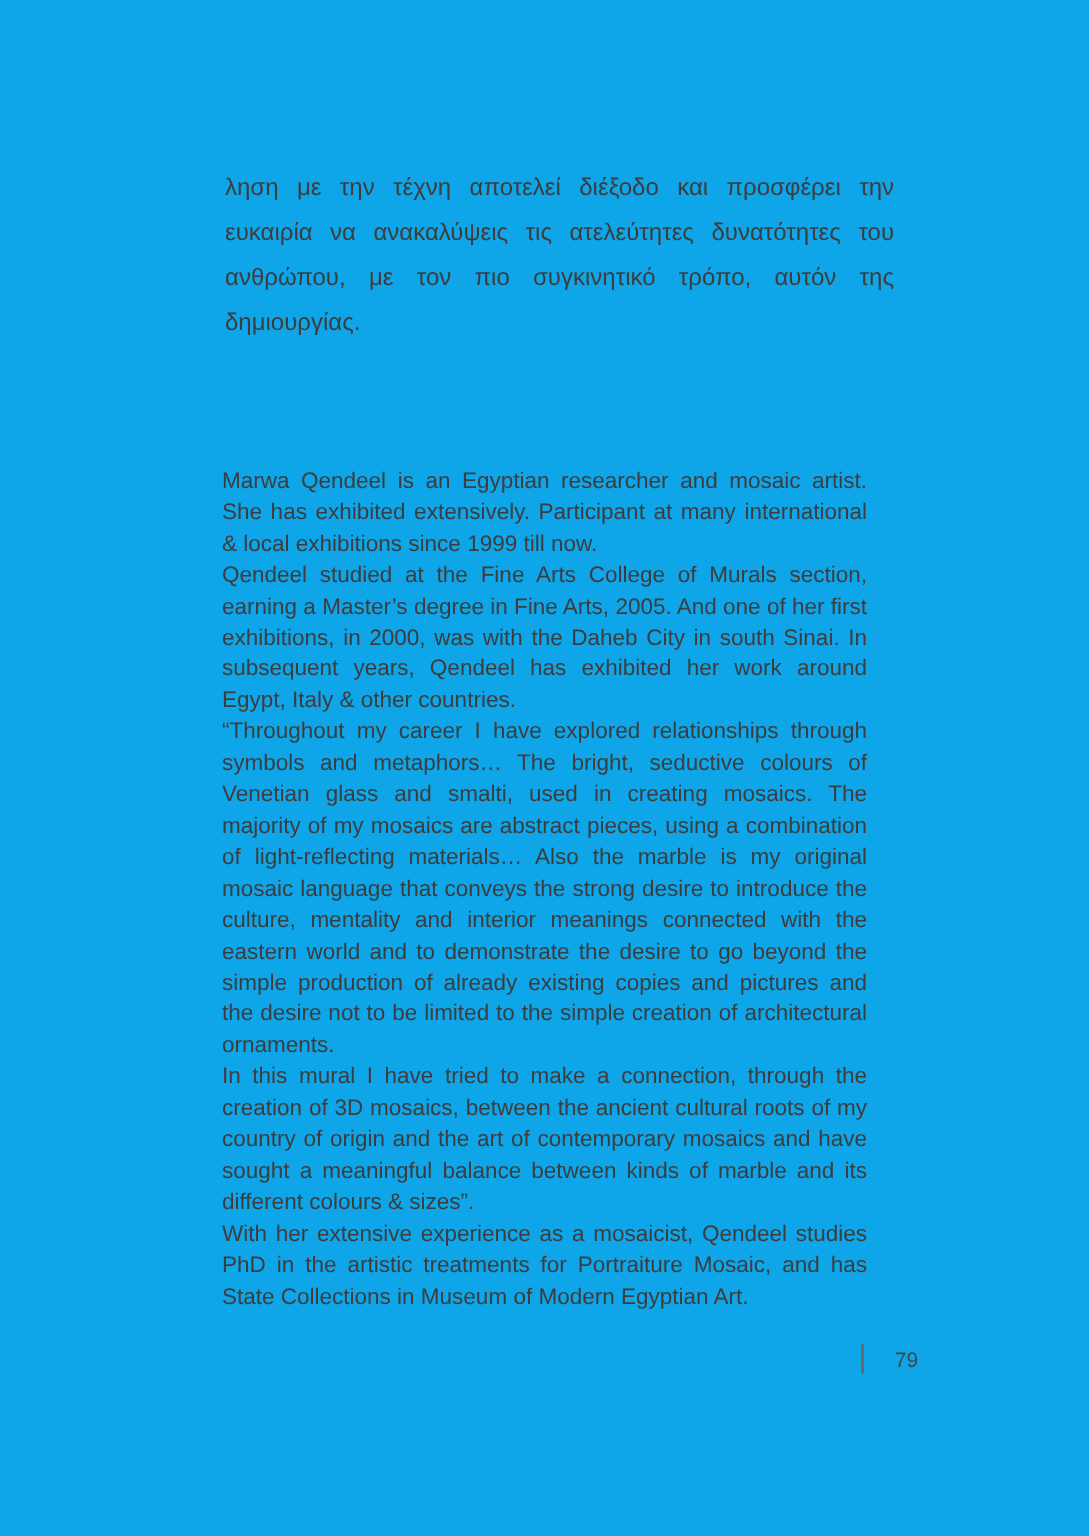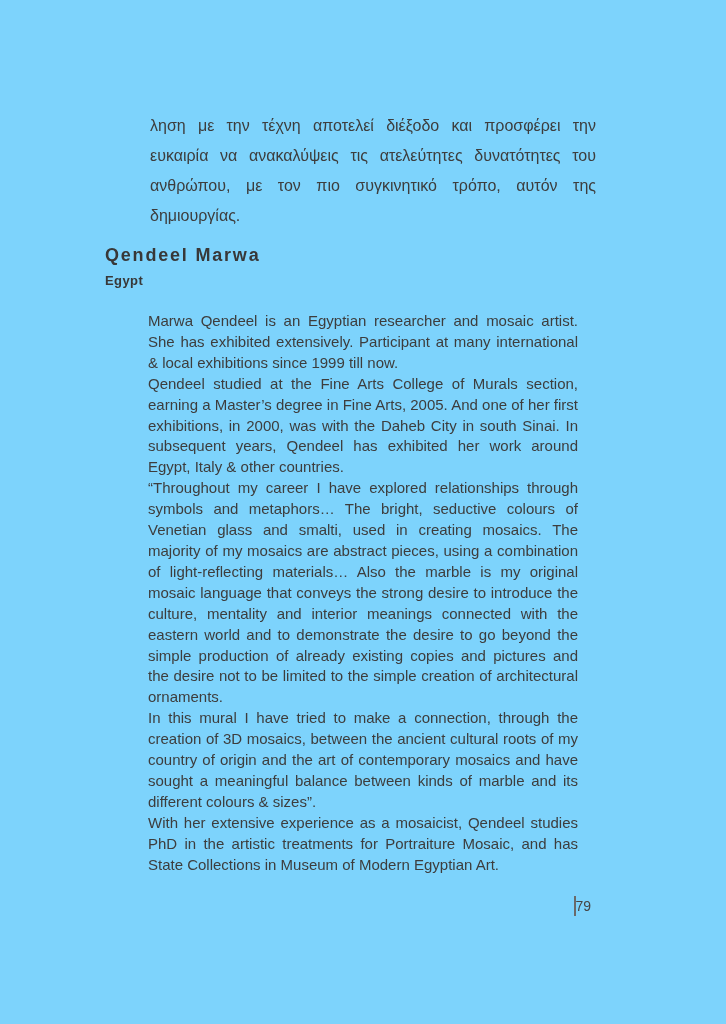--- a/index.html
+++ b/index.html
@@ -11,21 +11,21 @@
     width: 726px;
     height: 1024px;
     position: relative;
     font-family: "Liberation Sans", "DejaVu Sans", sans-serif;
     color: #3d3d3d;
     overflow: hidden;
   }
   .page {
     position: absolute;
     inset: 0;
-    background: #7dd3fc;
+    background: #0ea5e9;
   }
 
   
   .greek {
     position: absolute;
     left: 150px;
     top: 111px;
     width: 446px;
     margin: 0;
     font-size: 16px;
@@ -79,45 +79,41 @@
     -webkit-hyphens: auto;
   }
 
   
   .page-number {
     position: absolute;
     left: 574px;
     top: 896px;
     display: flex;
     align-items: flex-start;
-    gap: 0;
+    gap: 21px;
   }
   .pn-bar {
     display: block;
     width: 1.5px;
     height: 20px;
     background: #6a6a6a;
   }
   .pn-value {
     font-size: 14px;
     line-height: 20px;
     color: #454545;
   }
 </style>
 </head>
 <body>
 
 <div class="page">
 
   <p class="greek" lang="el">ληση με την τέχνη αποτελεί διέξοδο και προσφέρει την ευκαιρία να ανακαλύψεις τις ατελεύτητες δυνατότητες του ανθρώπου, με τον πιο συγκινητικό τρόπο, αυτόν της δημιουργίας.</p>
 
-  <header class="artist-header">
-    <h1 class="artist-name">Qendeel Marwa</h1>
-    <h2 class="artist-country">Egypt</h2>
-  </header>
 
   <section class="bio">
     <p>Marwa Qendeel is an Egyptian researcher and mosaic artist. She has exhibited extensively. Participant at many international &amp; local exhibitions since 1999 till now.</p>
     <p>Qendeel studied at the Fine Arts College of Murals section, earning a Master’s degree in Fine Arts, 2005. And one of her first exhibitions, in 2000, was with the Daheb City in south Sinai. In subsequent years, Qendeel has exhibited her work around Egypt, Italy &amp; other countries.</p>
     <p>“Throughout my career I have explored relationships through symbols and metaphors… The bright, seductive colours of Venetian glass and smalti, used in creating mosaics. The majority of my mosaics are abstract pieces, using a combination of light-reflecting materials… Also the marble is my original mosaic language that conveys the strong desire to introduce the culture, mentality and interior meanings connected with the eastern world and to demonstrate the desire to go beyond the simple production of already existing copies and pictures and the desire not to be limited to the simple creation of architectural ornaments.</p>
     <p>In this mural I have tried to make a connection, through the creation of 3D mosaics, between the ancient cultural roots of my country of origin and the art of contemporary mosaics and have sought a meaningful balance between kinds of marble and its different colours &amp; sizes”.</p>
     <p>With her extensive experience as a mosaicist, Qendeel studies PhD in the artistic treatments for Portraiture Mosaic, and has State Collections in Museum of Modern Egyptian Art.</p>
   </section>
 
   <div class="page-number">

